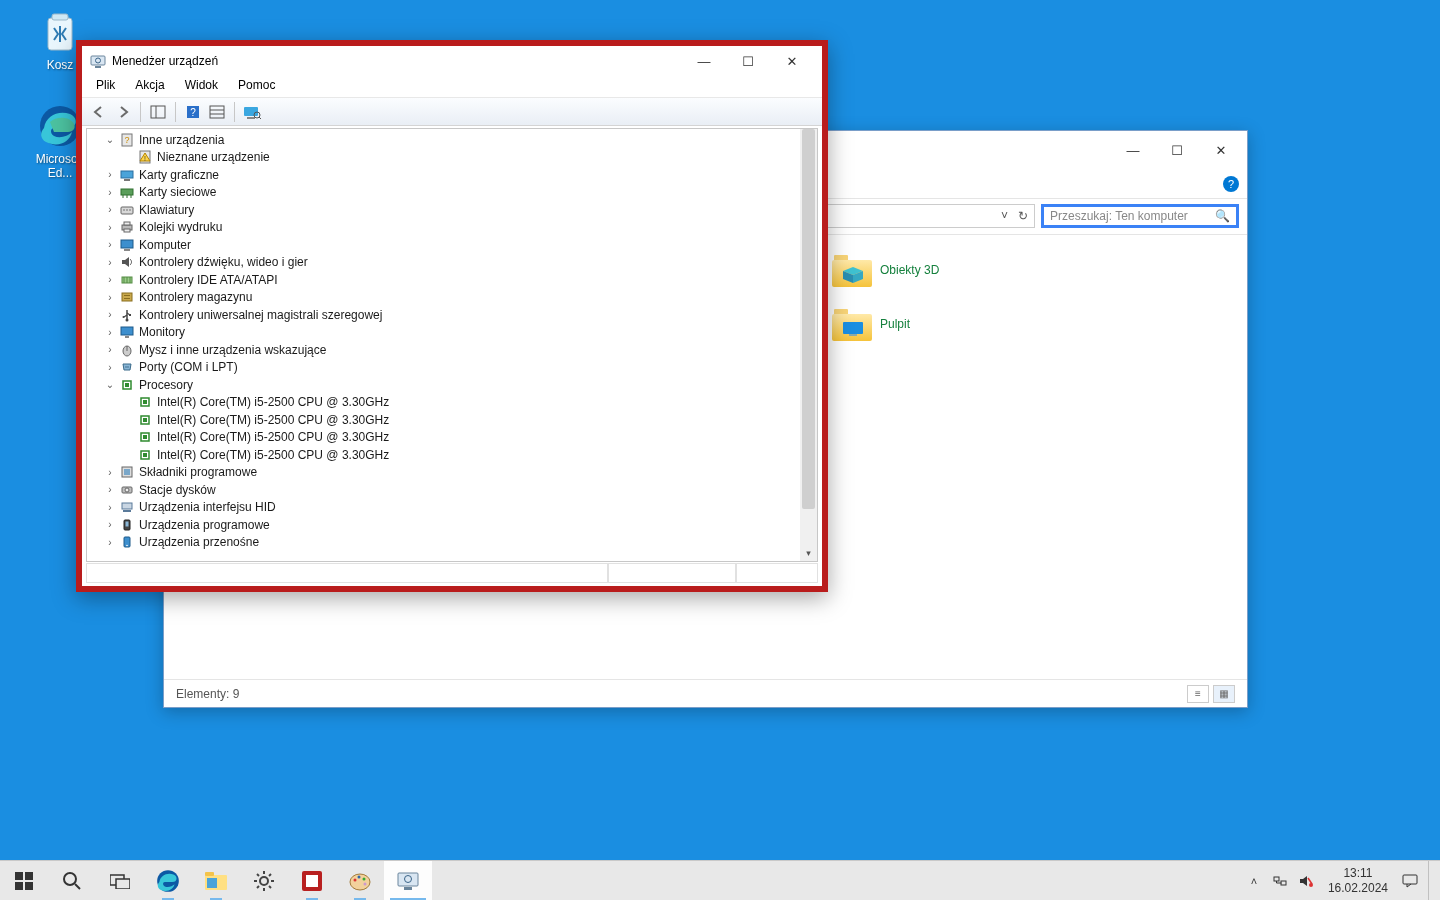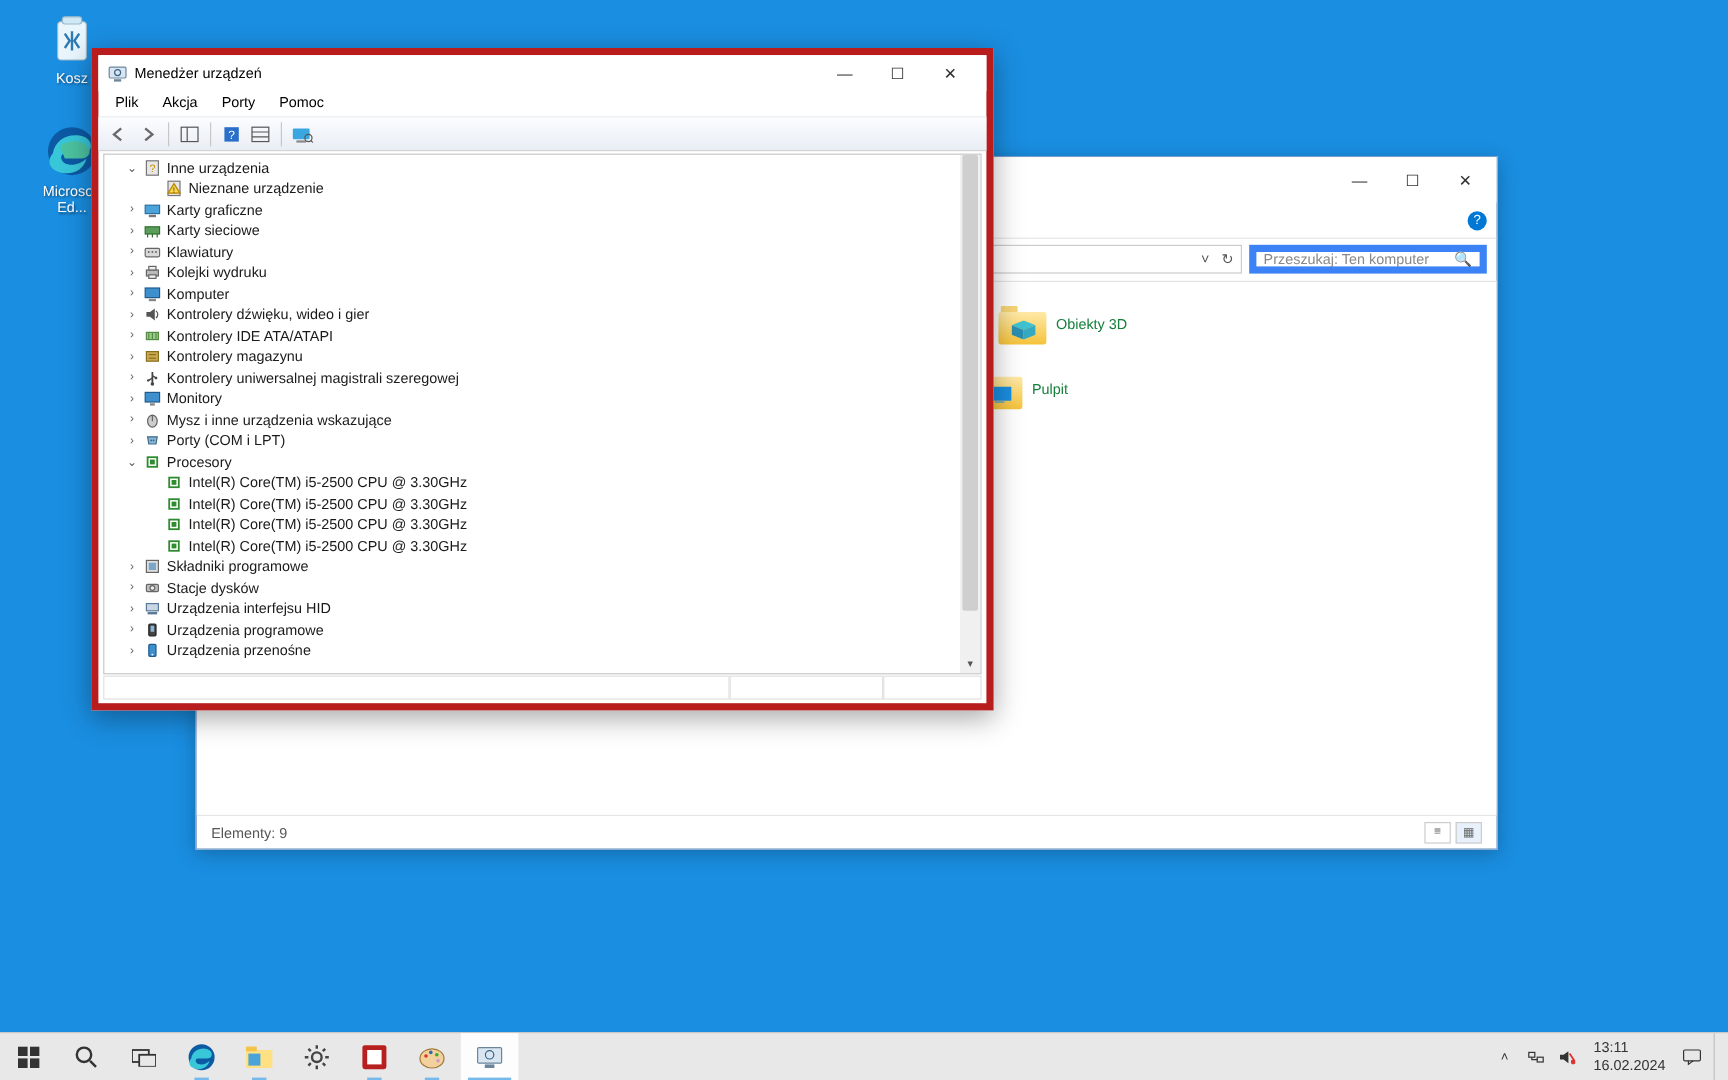--- a/index.html
+++ b/index.html
@@ -31,21 +31,21 @@
     justify-content:center; font-size:13px; color:#333; }
   .expl-ribbon-strip { height:30px; border-bottom:1px solid #e5e5e5; display:flex;
     align-items:center; gap:6px; padding-left:10px; }
   .expl-help-circle { margin-left:auto; margin-right:8px; width:16px; height:16px;
     border-radius:50%; background:#0078d4; color:white; font-size:11px;
     display:flex; align-items:center; justify-content:center; }
   .expl-chev { color:#666; font-size:10px; }
   .expl-addr { height:34px; display:flex; align-items:center; gap:6px; padding:0 8px; }
   .addr-box { flex:1; height:24px; border:1px solid #ccc; display:flex; align-items:center;
     justify-content:flex-end; padding:0 6px; color:#666; font-size:12px; gap:10px; }
-  .search-box { width:198px; height:24px; border:6px solid #3b82f6; display:flex;
+  .search-box { width:198px; height:24px; border:3px solid #3b82f6; display:flex;
     align-items:center; padding:0 6px; color:#888; font-size:12px; }
   .search-box .mag { margin-left:auto; color:#555; }
   .expl-body { position:absolute; left:0; right:0; top:103px; bottom:28px;
     border-top:1px solid #e5e5e5; background:white; }
   .expl-item { position:absolute; display:flex; align-items:center; font-size:12px;
     color:#15803d; }
   .expl-item .foldersq { width:40px; height:34px; margin-right:8px; position:relative; }
   .folderbg { position:absolute; inset:0; }
   .folder-tab { position:absolute; left:2px; top:2px; width:14px; height:6px;
     background:#f8d477; border-radius:1px 1px 0 0; }
@@ -109,21 +109,21 @@
     display:flex; align-items:stretch; }
   .taskbar .tleft { display:flex; }
   .taskbar .tbtn { width:48px; display:flex; align-items:center; justify-content:center;
     position:relative; }
   .taskbar .tbtn.active::after { content:""; position:absolute; bottom:0; left:6px; right:6px;
     height:2px; background:#76b9ed; }
   .taskbar .tbtn.running::after { content:""; position:absolute; bottom:0; left:18px;
     right:18px; height:2px; background:#76b9ed; }
   .tray { margin-left:auto; display:flex; align-items:center; gap:10px;
     padding:0 6px; font-size:11px; color:#333; }
-  .tray .clock { line-height:1.2; font-size:12px; padding:0 4px; }
+  .tray .clock { text-align:center; line-height:1.2; font-size:12px; padding:0 4px; }
   .tray .chip { width:16px; height:16px; display:flex; align-items:center;
     justify-content:center; }
 
   
   svg { display:block; }
 </style>
 </head>
 <body>
 
 <div class="desktop-icon di-recycle">
@@ -177,21 +177,21 @@
         <div class="folder-inset">
             <svg width="20" height="16" viewBox="0 0 20 16">
               <polygon points="10,0 20,4 10,8 0,4" fill="#3fc1d0"></polygon>
               <polygon points="0,4 10,8 10,16 0,12" fill="#2a8eb0"></polygon>
               <polygon points="20,4 10,8 10,16 20,12" fill="#35a8c2"></polygon>
             </svg>
           </div>
       </div>
       <span>Obiekty 3D</span>
     </div>
-    <div class="expl-item" style="left:648px; top:72px;">
+    <div class="expl-item" style="left:668px; top:72px;">
       <div class="foldersq">
         <div class="folderbg">
             <div class="folder-tab"></div>
             <div class="folder-body"></div>
           </div>
         <div class="folder-inset">
             <svg width="20" height="14" viewBox="0 0 20 14">
               <rect x="0" y="0" width="20" height="12" rx="1" fill="#1a8ee1"></rect>
               <rect x="6" y="12" width="8" height="2" fill="#8aa"></rect>
             </svg>
@@ -220,21 +220,21 @@
     </span>
     <span>Menedżer urządzeń</span>
     <div class="spacer"></div>
     <div class="ctrl">—</div>
     <div class="ctrl">☐</div>
     <div class="ctrl">✕</div>
   </div>
   <div class="dm-menu">
     <span>Plik</span>
     <span>Akcja</span>
-    <span>Porty</span>
+    <span>Widok</span>
     <span>Pomoc</span>
   </div>
   <div class="dm-toolbar">
     <div class="tbtn">
         <svg width="14" height="14" viewBox="0 0 14 14">
           <path d="M9 2L3 7l6 5" fill="none" stroke="#6a6a6a" stroke-width="2"></path>
         </svg>
       </div>
     <div class="tbtn">
         <svg width="14" height="14" viewBox="0 0 14 14">

